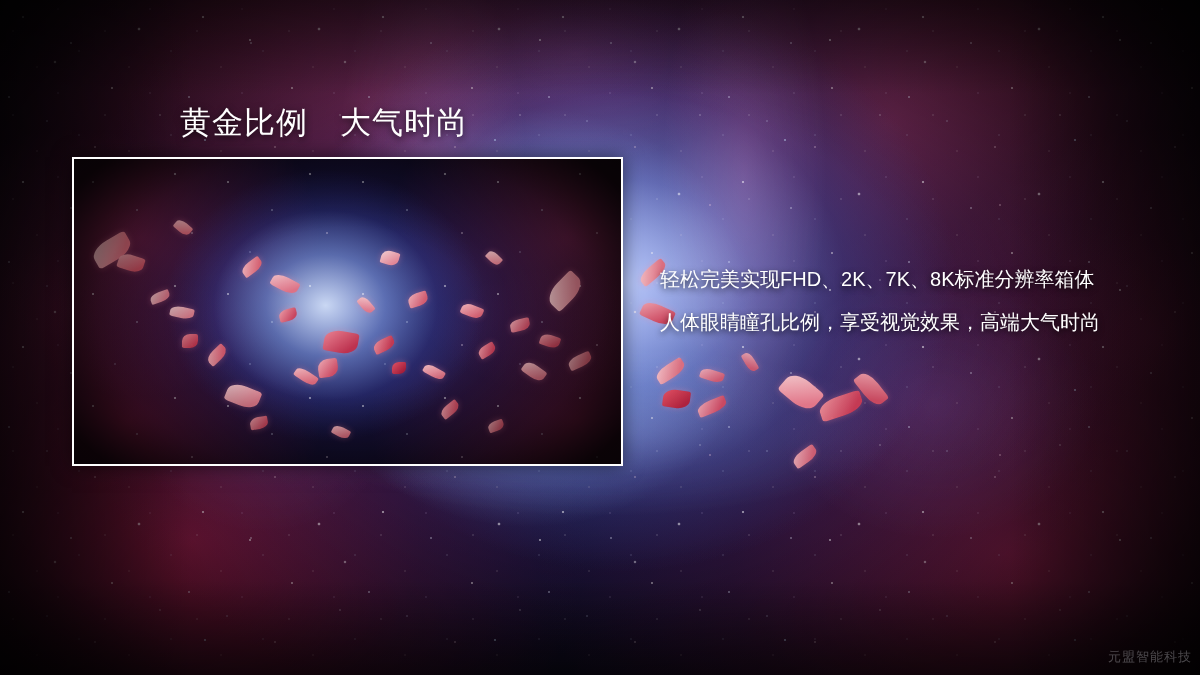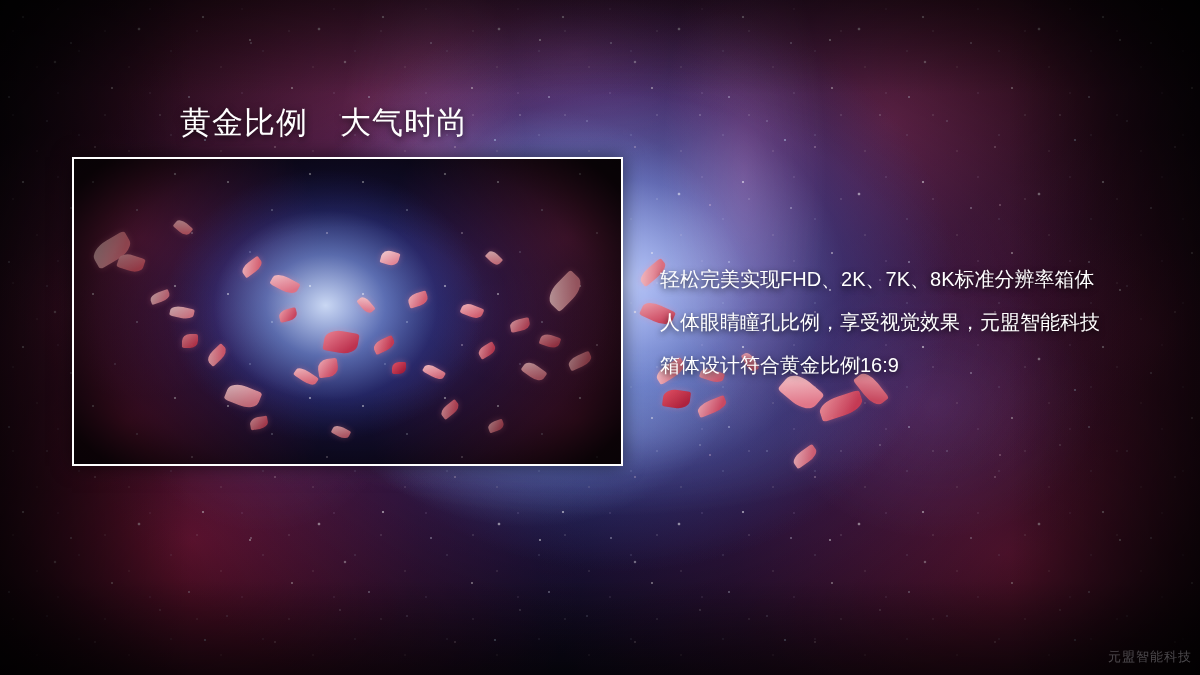--- a/index.html
+++ b/index.html
@@ -178,19 +178,18 @@
           <div class="petal" style="left: 414px; top: 262px; width: 16px; height: 10px; opacity: 0.95; transform: rotate(-20deg); background: linear-gradient(135deg, rgb(245, 181, 186) 0%, rgb(215, 86, 106) 78%);"></div>
         </div>
       <div id="panel-vig"></div>
     </div>
   </div>
 
   <div id="title">黄金比例　大气时尚</div>
 
   <div id="body-text">
     <div class="body-line">轻松完美实现FHD、2K、7K、8K标准分辨率箱体</div>
-    <div class="body-line">人体眼睛瞳孔比例，享受视觉效果，元盟智能科技</div>
-    <div class="body-line">箱体设计符合黄金比例16:9</div>
+    <div class="body-line">人体眼睛瞳孔比例，享受视觉效果，高端大气时尚</div>
   </div>
 
   <div id="watermark">元盟智能科技</div>
 
 </div>
 
 </body></html>

